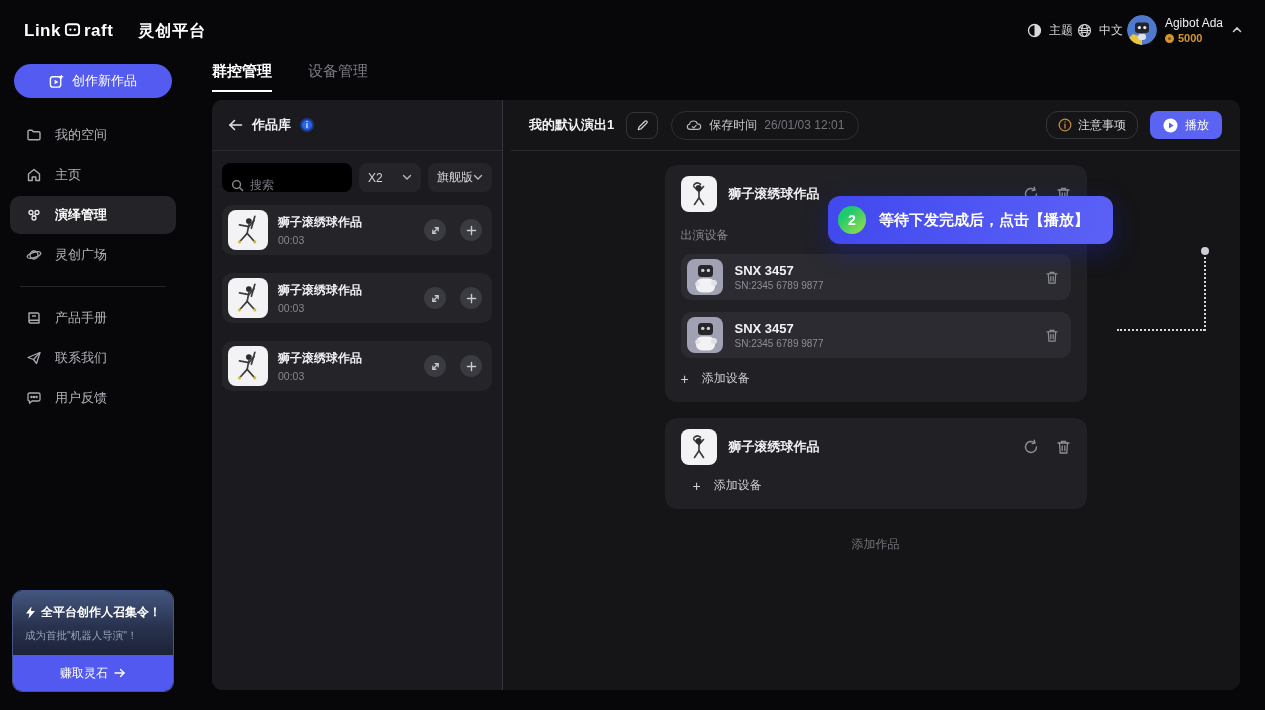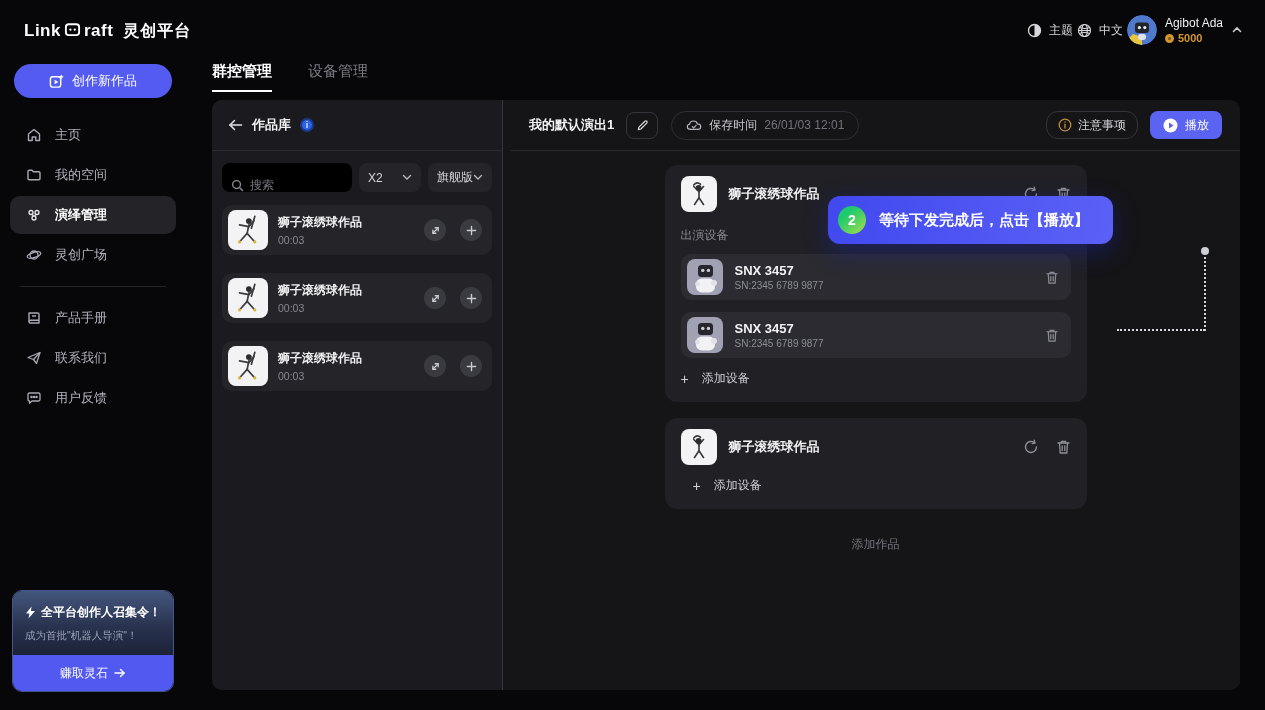--- a/index.html
+++ b/index.html
@@ -3,21 +3,21 @@
 <meta charset="utf-8">
 <style>
   * { margin:0; padding:0; box-sizing:border-box; }
   html,body { background:#000; }
   body { font-family:"Liberation Sans","DejaVu Sans",sans-serif; }
   .screen { position:relative; width:1265px; height:710px; background:#07070a; overflow:hidden; color:#e8e8ec; }
 
   
   .logo { position:absolute; left:24px; top:21px; display:flex; align-items:flex-start; gap:2px; }
   .logo .en { font-size:17px; font-weight:bold; color:#fff; letter-spacing:.5px; }
-  .logo .cn { font-size:16px; font-weight:bold; color:#fff; margin-left:8px; letter-spacing:1px; }
+  .logo .cn { font-size:16px; font-weight:bold; color:#fff; margin-left:23px; letter-spacing:1px; }
   .logo svg { margin:0 1px; }
 
   .topright { position:absolute; right:22px; top:12px; height:36px; display:flex; align-items:center; gap:4px; }
   .top-group { display:flex; align-items:center; gap:7px; font-size:12px; color:#d8d8dd; cursor:default; }
   .user-group { display:flex; align-items:center; gap:8px; }
   .avatar { width:30px; height:30px; border-radius:50%; overflow:hidden; flex:none; }
   .user-meta { display:flex; flex-direction:column; gap:2px; }
   .user-name { font-size:12px; color:#f0f0f3; }
   .coin-row { display:flex; align-items:center; gap:4px; }
   .coin-dot { width:9px; height:9px; border-radius:50%; border:3px solid #d3962f; background:#77571d; }
@@ -198,32 +198,32 @@
             <line x1="13.2" y1="1" x2="13.2" y2="5" stroke="#fff" stroke-width="1.4"></line>
             <line x1="11.2" y1="3" x2="15.2" y2="3" stroke="#fff" stroke-width="1.4"></line>
           </svg>
       </span>
       <span>创作新作品</span>
     </div>
 
     <div class="nav-item">
       <span>
           <svg width="16" height="16" viewBox="0 0 16 16" fill="none" stroke="currentColor" stroke-width="1.4" stroke-linejoin="round">
+            <path d="M2 4.5 Q2 3.2 3.2 3.2 H6 L7.4 4.8 H12.8 Q14 4.8 14 6 V11.6 Q14 12.8 12.8 12.8 H3.2 Q2 12.8 2 11.6 Z"></path>
+          </svg>
+        </span>
+      <span>我的空间</span>
+    </div>
+    <div class="nav-item">
+      <span>
+          <svg width="16" height="16" viewBox="0 0 16 16" fill="none" stroke="currentColor" stroke-width="1.4" stroke-linejoin="round">
             <path d="M2.5 7 L8 2.5 L13.5 7 V13.5 H9.8 V10 H6.2 V13.5 H2.5 Z"></path>
           </svg>
         </span>
       <span>主页</span>
-    </div>
-    <div class="nav-item">
-      <span>
-          <svg width="16" height="16" viewBox="0 0 16 16" fill="none" stroke="currentColor" stroke-width="1.4" stroke-linejoin="round">
-            <path d="M2 4.5 Q2 3.2 3.2 3.2 H6 L7.4 4.8 H12.8 Q14 4.8 14 6 V11.6 Q14 12.8 12.8 12.8 H3.2 Q2 12.8 2 11.6 Z"></path>
-          </svg>
-        </span>
-      <span>我的空间</span>
     </div>
     <div class="nav-item active">
       <span>
           <svg width="16" height="16" viewBox="0 0 16 16" fill="none" stroke="currentColor" stroke-width="1.3">
             <circle cx="5" cy="5.5" r="2"></circle>
             <circle cx="11" cy="5.5" r="2"></circle>
             <circle cx="8" cy="11" r="2"></circle>
             <path d="M6.4 7.2 L7.3 9.2 M9.6 7.2 L8.7 9.2"></path>
           </svg>
         </span>

